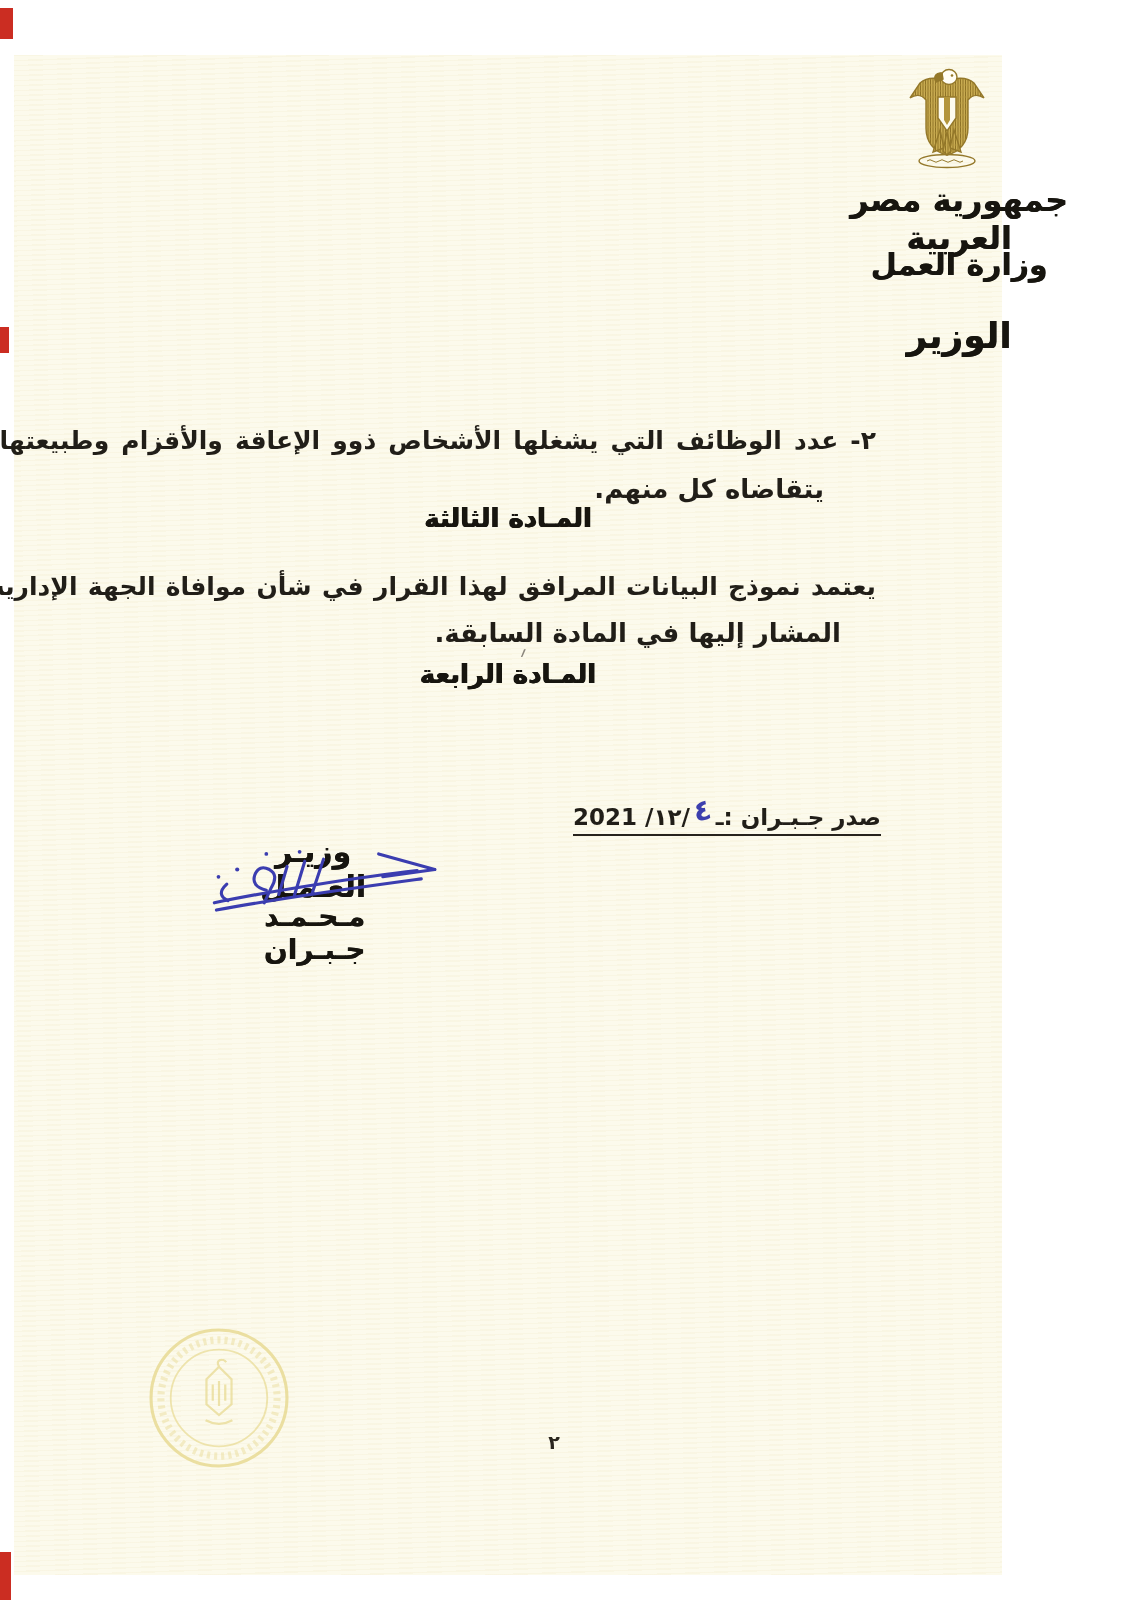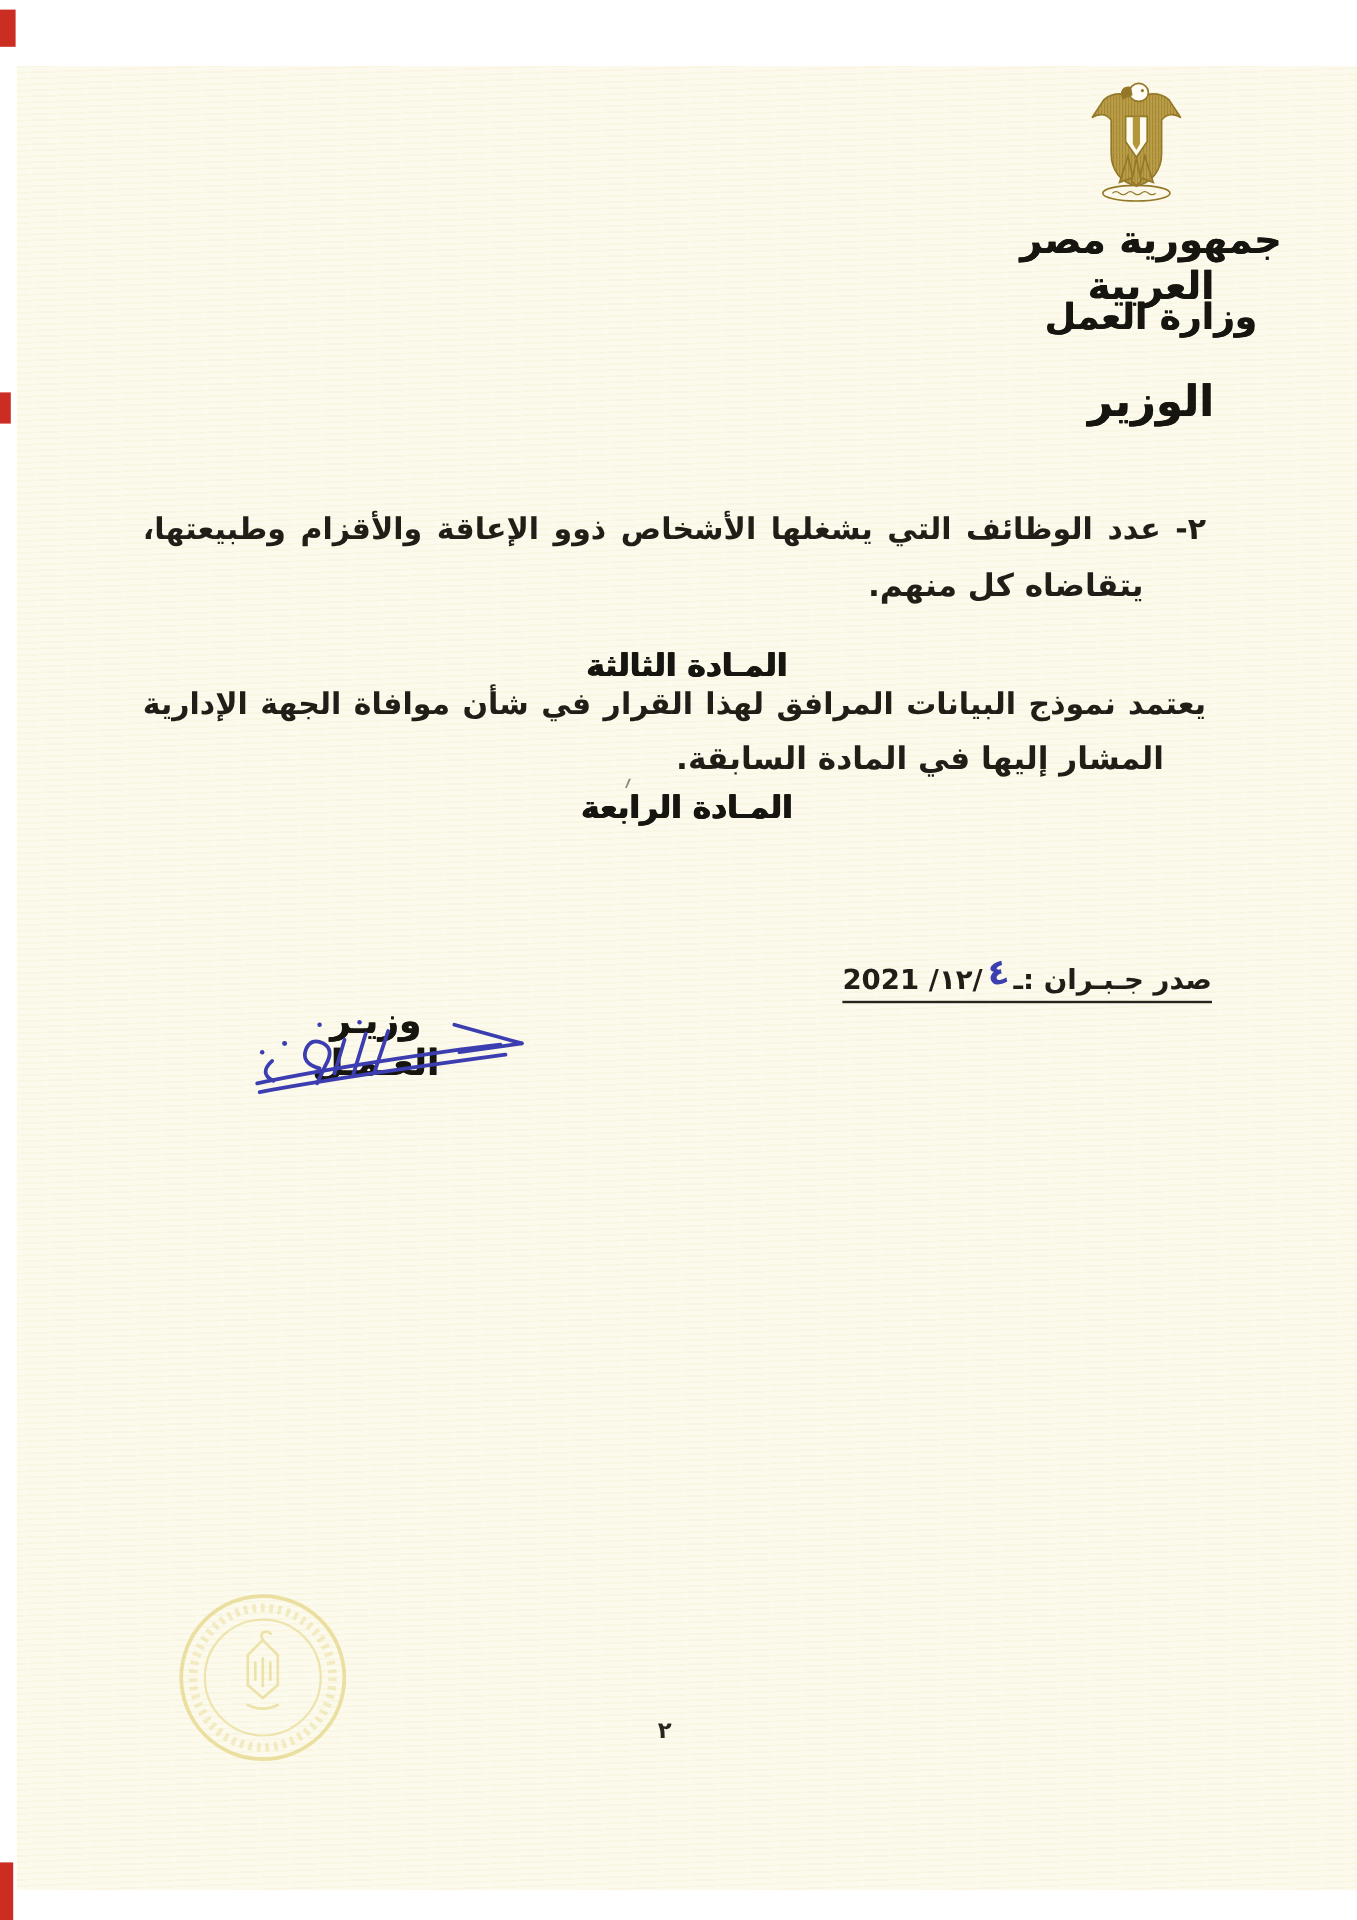--- a/index.html
+++ b/index.html
@@ -7,21 +7,21 @@
     width:1131px;height:1600px;
     background:#ffffff;
     font-family:"DejaVu Sans", sans-serif;
     position:relative;
     overflow:hidden;
   }
   .stage{position:absolute;inset:0;width:1131px;height:1600px;}
 
   
   .paper{
-    position:absolute;left:14px;top:55px;width:1117px;height:1520px;
+    position:absolute;left:14px;top:55px;width:988px;height:1520px;
     background:
       repeating-linear-gradient(178deg, rgba(244,238,210,.35) 0 1.5px, rgba(255,255,252,0) 1.5px 5px),
       #fcfaec;
     direction:rtl;
     color:#211e18;
   }
 
   
   .red-mark{position:absolute;background:#cb2d22;}
   .red-mark.r1{left:0;top:8px;width:13px;height:31px;}
@@ -38,21 +38,21 @@
 
   
   .bodyline{position:absolute;font-weight:bold;font-size:26px;line-height:40px;
             color:#211e18;white-space:nowrap;}
   .fullline{white-space:normal;width:886px;right:126px;font-size:25px;
             text-align:justify;text-align-last:justify;height:42px;overflow:hidden;}
   .p1l1{top:366px;}
   .p1l2{top:414px;right:178px;margin-left:40px;}
   .h3,.h4{position:absolute;left:0;width:100%;text-align:center;font-weight:bold;
           font-size:26px;color:#17150f;text-shadow:.5px 0 0 currentColor,-.5px 0 0 currentColor;}
-  .h3{top:485px;}
+  .h3{top:448px;}
   .p2l1{top:512px;}
   .p2l2{top:558px;right:161px;}
   .stray{position:absolute;left:505px;top:588px;font-size:15px;color:#8a857b;}
   .h4{top:604px;}
   .p3{top:651px;right:123px;}
 
   
   .daterow{
     position:absolute;top:737px;right:121px;width:308px;height:44px;
     display:flex;align-items:flex-end;justify-content:space-between;
@@ -138,20 +138,21 @@
         <path d="M95 12 l-10 33"></path>
         <path d="M113 10 l-11 33"></path>
         <path d="M78 17 l-8 27"></path>
         <path d="M20 34 q-11 10 1 16"></path>
         <circle cx="58" cy="5" r="1.8" fill="#3b3db0" stroke="none"></circle>
         <circle cx="90" cy="3" r="1.8" fill="#3b3db0" stroke="none"></circle>
         <circle cx="30" cy="20" r="2" fill="#3b3db0" stroke="none"></circle>
         <circle cx="12" cy="27" r="1.8" fill="#3b3db0" stroke="none"></circle>
       </g>
     </svg>
+    <div class="signame">مـحـمـد جـبـران</div>
 
     <svg class="stamp" viewBox="0 0 170 170">
       <g stroke="#e7d98f" fill="none">
         <circle cx="85" cy="85" r="76" stroke-width="3.5"></circle>
         <circle cx="85" cy="85" r="54" stroke-width="2" opacity=".85"></circle>
         <circle cx="85" cy="85" r="65" stroke-width="8" stroke-dasharray="3.5 4.5" opacity=".55"></circle>
         <g stroke-width="2.5" opacity=".9">
           <path d="M85 50 L71 64 V92 L85 104 L99 92 V64 Z"></path>
           <path d="M85 50 C80 42 90 40 93 45"></path>
           <path d="M78 70 V88 M85 66 V94 M92 70 V88"></path>

